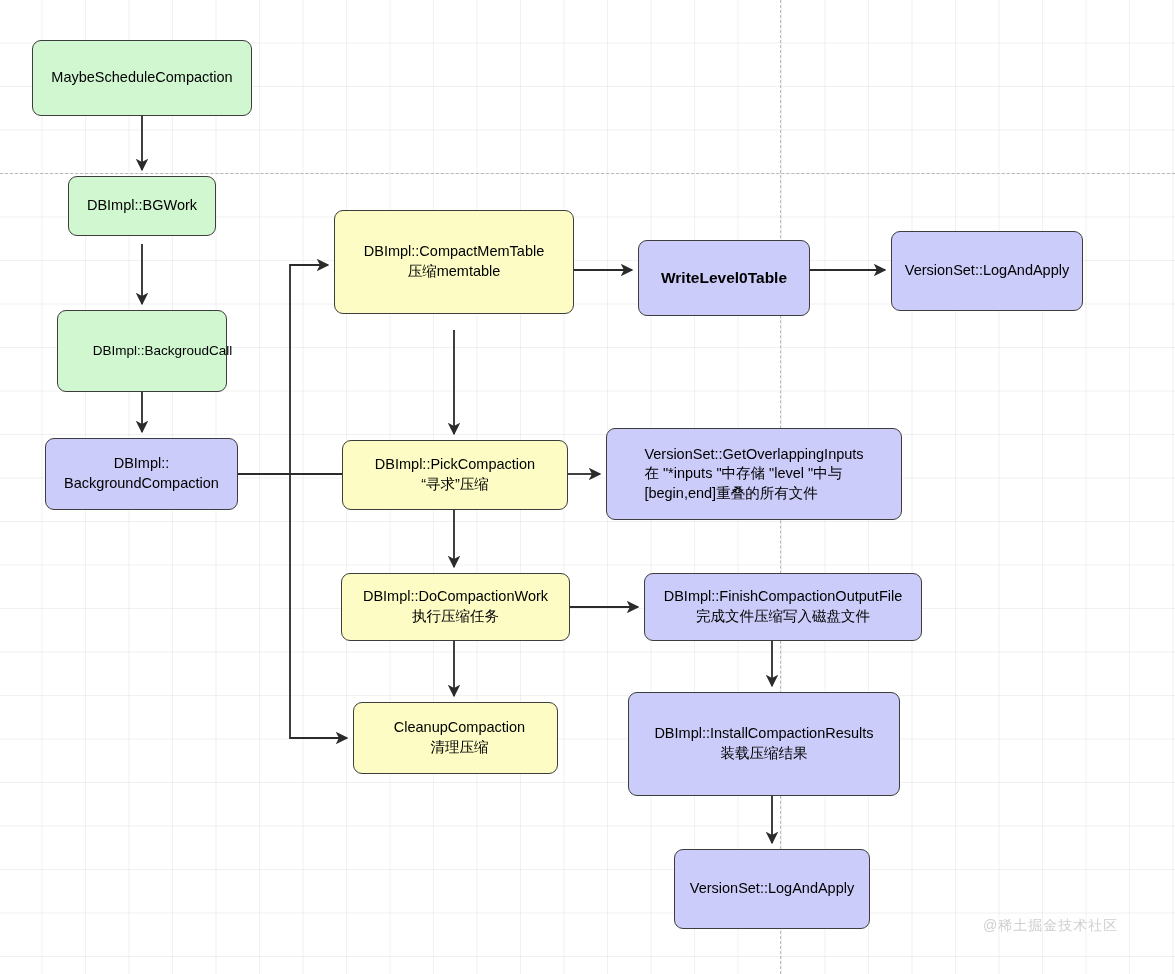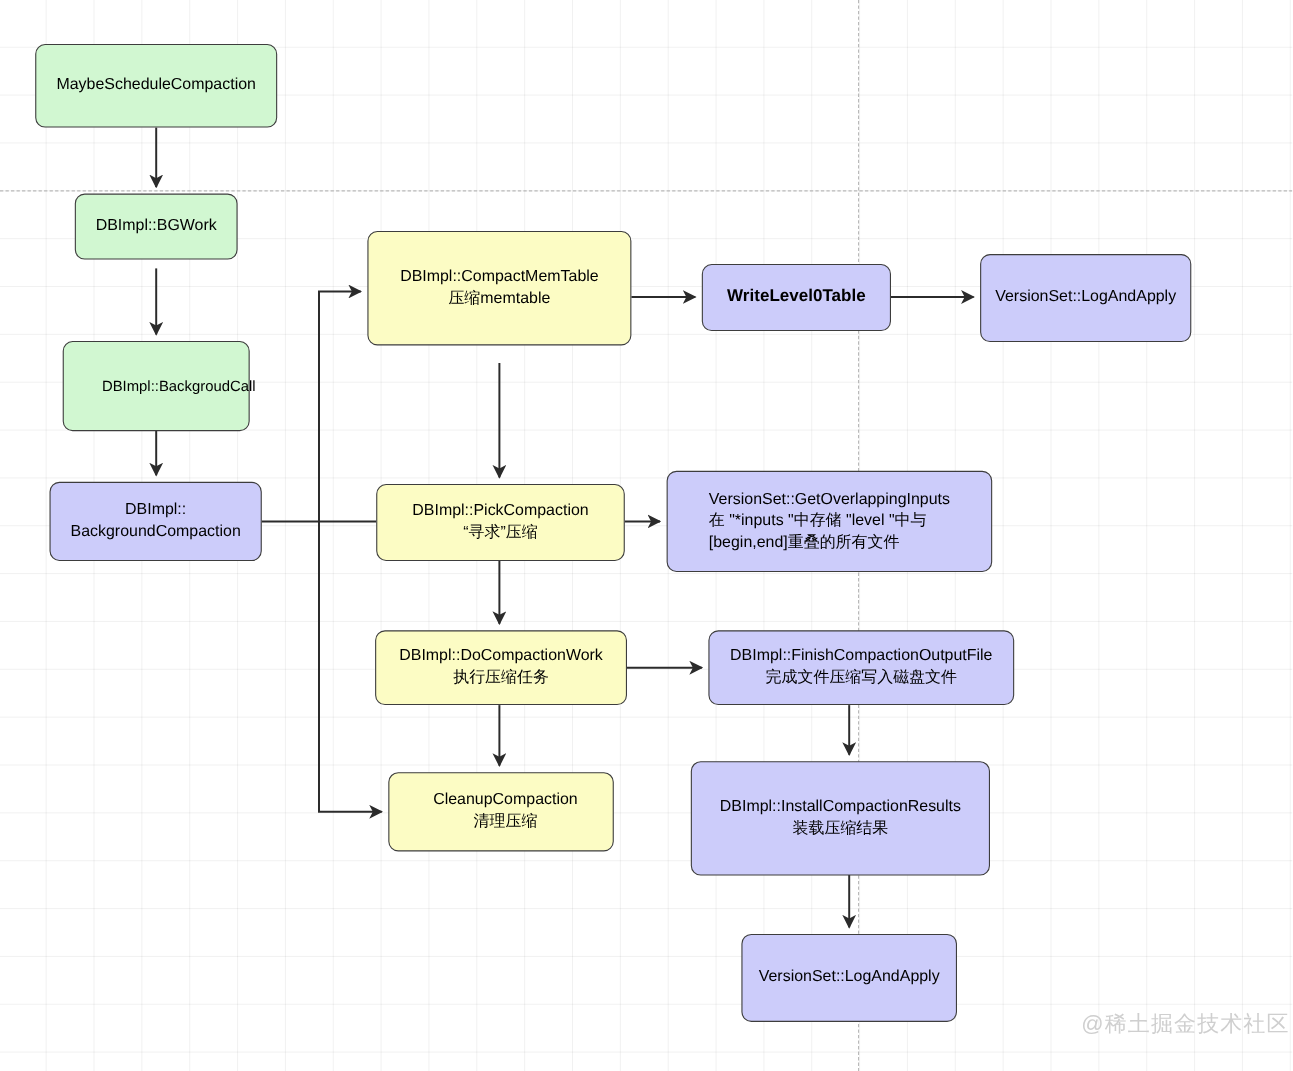--- a/index.html
+++ b/index.html
@@ -57,21 +57,21 @@
   }
   .node .lbl { display: block; }
   .green  { background: #d1f7d1; }
   .yellow { background: #fcfcc4; }
   .purple { background: #ccccfa; }
   .bold   { font-weight: bold; font-size: 15.5px; }
   .overflow-text { overflow: visible; }
   .watermark {
     position: absolute;
     color: #cfcfcf;
-    font-size: 20px;
+    font-size: 14px;
     letter-spacing: 1px;
     white-space: nowrap;
   }
 </style>
 </head>
 <body>
 
 <div id="canvas">
 
   <div class="guide-h" style="top:173px;"></div>
@@ -136,21 +136,21 @@
     </div>
   </div>
 
   <div class="node yellow" style="left:334px; top:210px; width:240px; height:104px;">
     <div>
       <span class="lbl">DBImpl::CompactMemTable</span>
       <span class="lbl">压缩memtable</span>
     </div>
   </div>
 
-  <div class="node purple" style="left:638px; top:240px; width:172px; height:61px;">
+  <div class="node purple" style="left:638px; top:240px; width:172px; height:76px;">
     <span class="lbl bold">WriteLevel0Table</span>
   </div>
 
   <div class="node purple overflow-text" style="left:891px; top:231px; width:192px; height:80px;">
     <span class="lbl">VersionSet::LogAndApply</span>
   </div>
 
   <div class="node yellow" style="left:342px; top:440px; width:226px; height:70px;">
     <div>
       <span class="lbl">DBImpl::PickCompaction</span>

